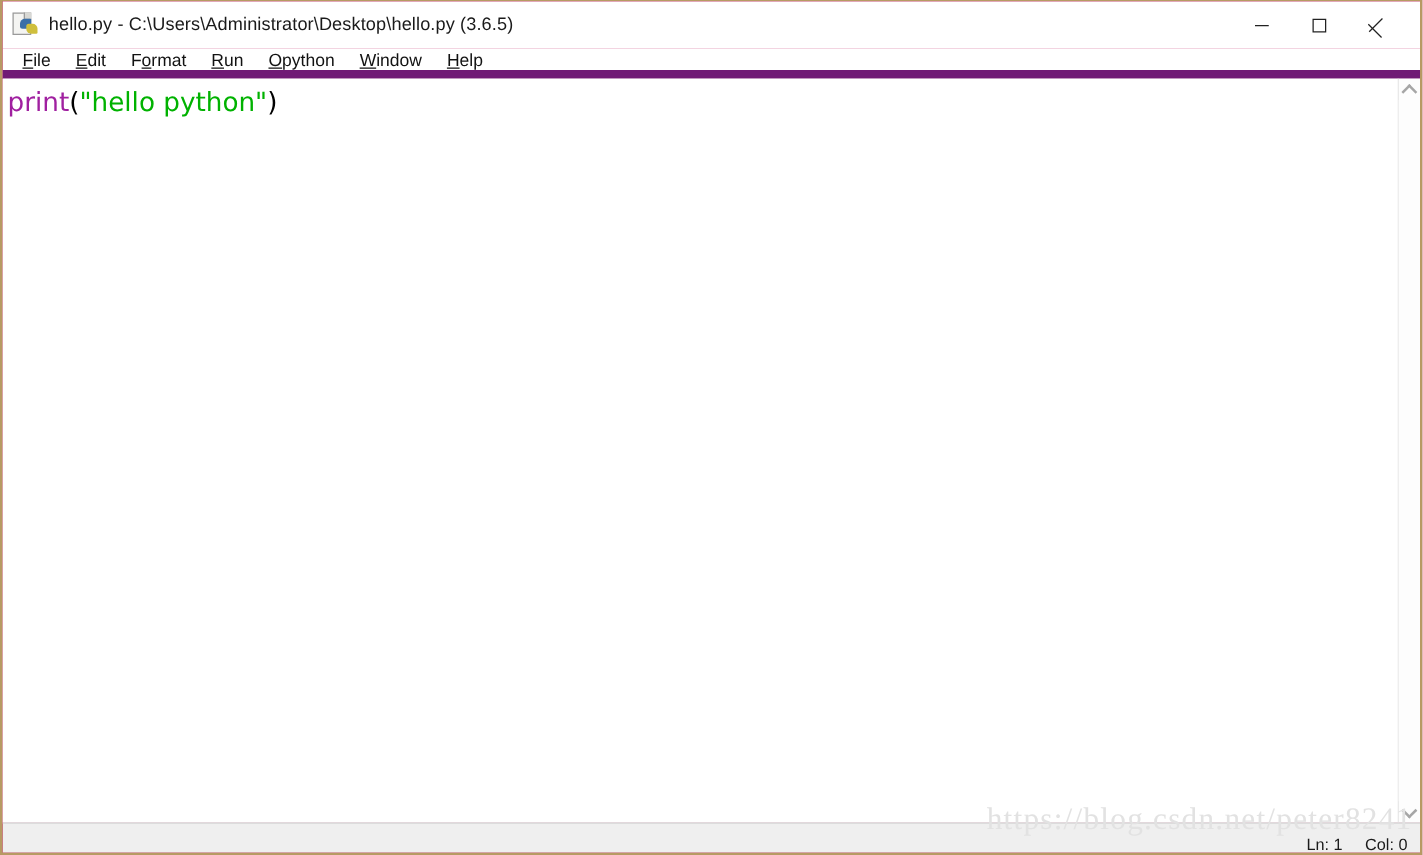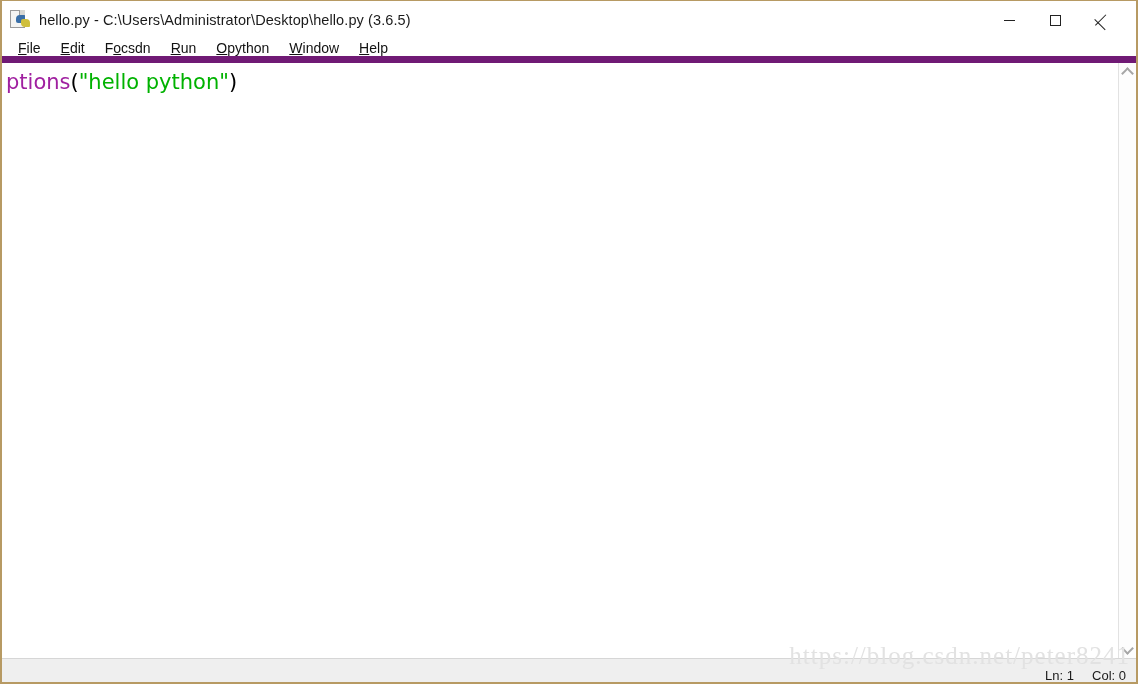--- a/index.html
+++ b/index.html
@@ -270,30 +270,30 @@
       </button>
       <button class="win-btn">
         <span class="glyph-close"></span>
       </button>
     </div>
   </div>
 
   <div class="menubar">
     <div class="menu-item"><span class="mn">F</span><span>ile</span></div>
     <div class="menu-item"><span class="mn">E</span><span>dit</span></div>
-    <div class="menu-item"><span>F</span><span class="mn">o</span><span>csdn</span></div>
+    <div class="menu-item"><span>F</span><span class="mn">o</span><span>rmat</span></div>
     <div class="menu-item"><span class="mn">R</span><span>un</span></div>
     <div class="menu-item"><span class="mn">O</span><span>python</span></div>
     <div class="menu-item"><span class="mn">W</span><span>indow</span></div>
     <div class="menu-item"><span class="mn">H</span><span>elp</span></div>
   </div>
 
   <div class="editor-wrap">
     <div class="editor">
-      <div class="code-line"><span class="tok-builtin">ptions</span><span class="tok-plain">(</span><span class="tok-string">"hello python"</span><span class="tok-plain">)</span></div>
+      <div class="code-line"><span class="tok-builtin">print</span><span class="tok-plain">(</span><span class="tok-string">"hello python"</span><span class="tok-plain">)</span></div>
     </div>
 
     <div class="vscroll">
       <div class="scroll-arrow">
         <span class="chev up"></span>
       </div>
       <div class="scroll-track"></div>
       <div class="scroll-arrow">
         <span class="chev down"></span>
       </div>

